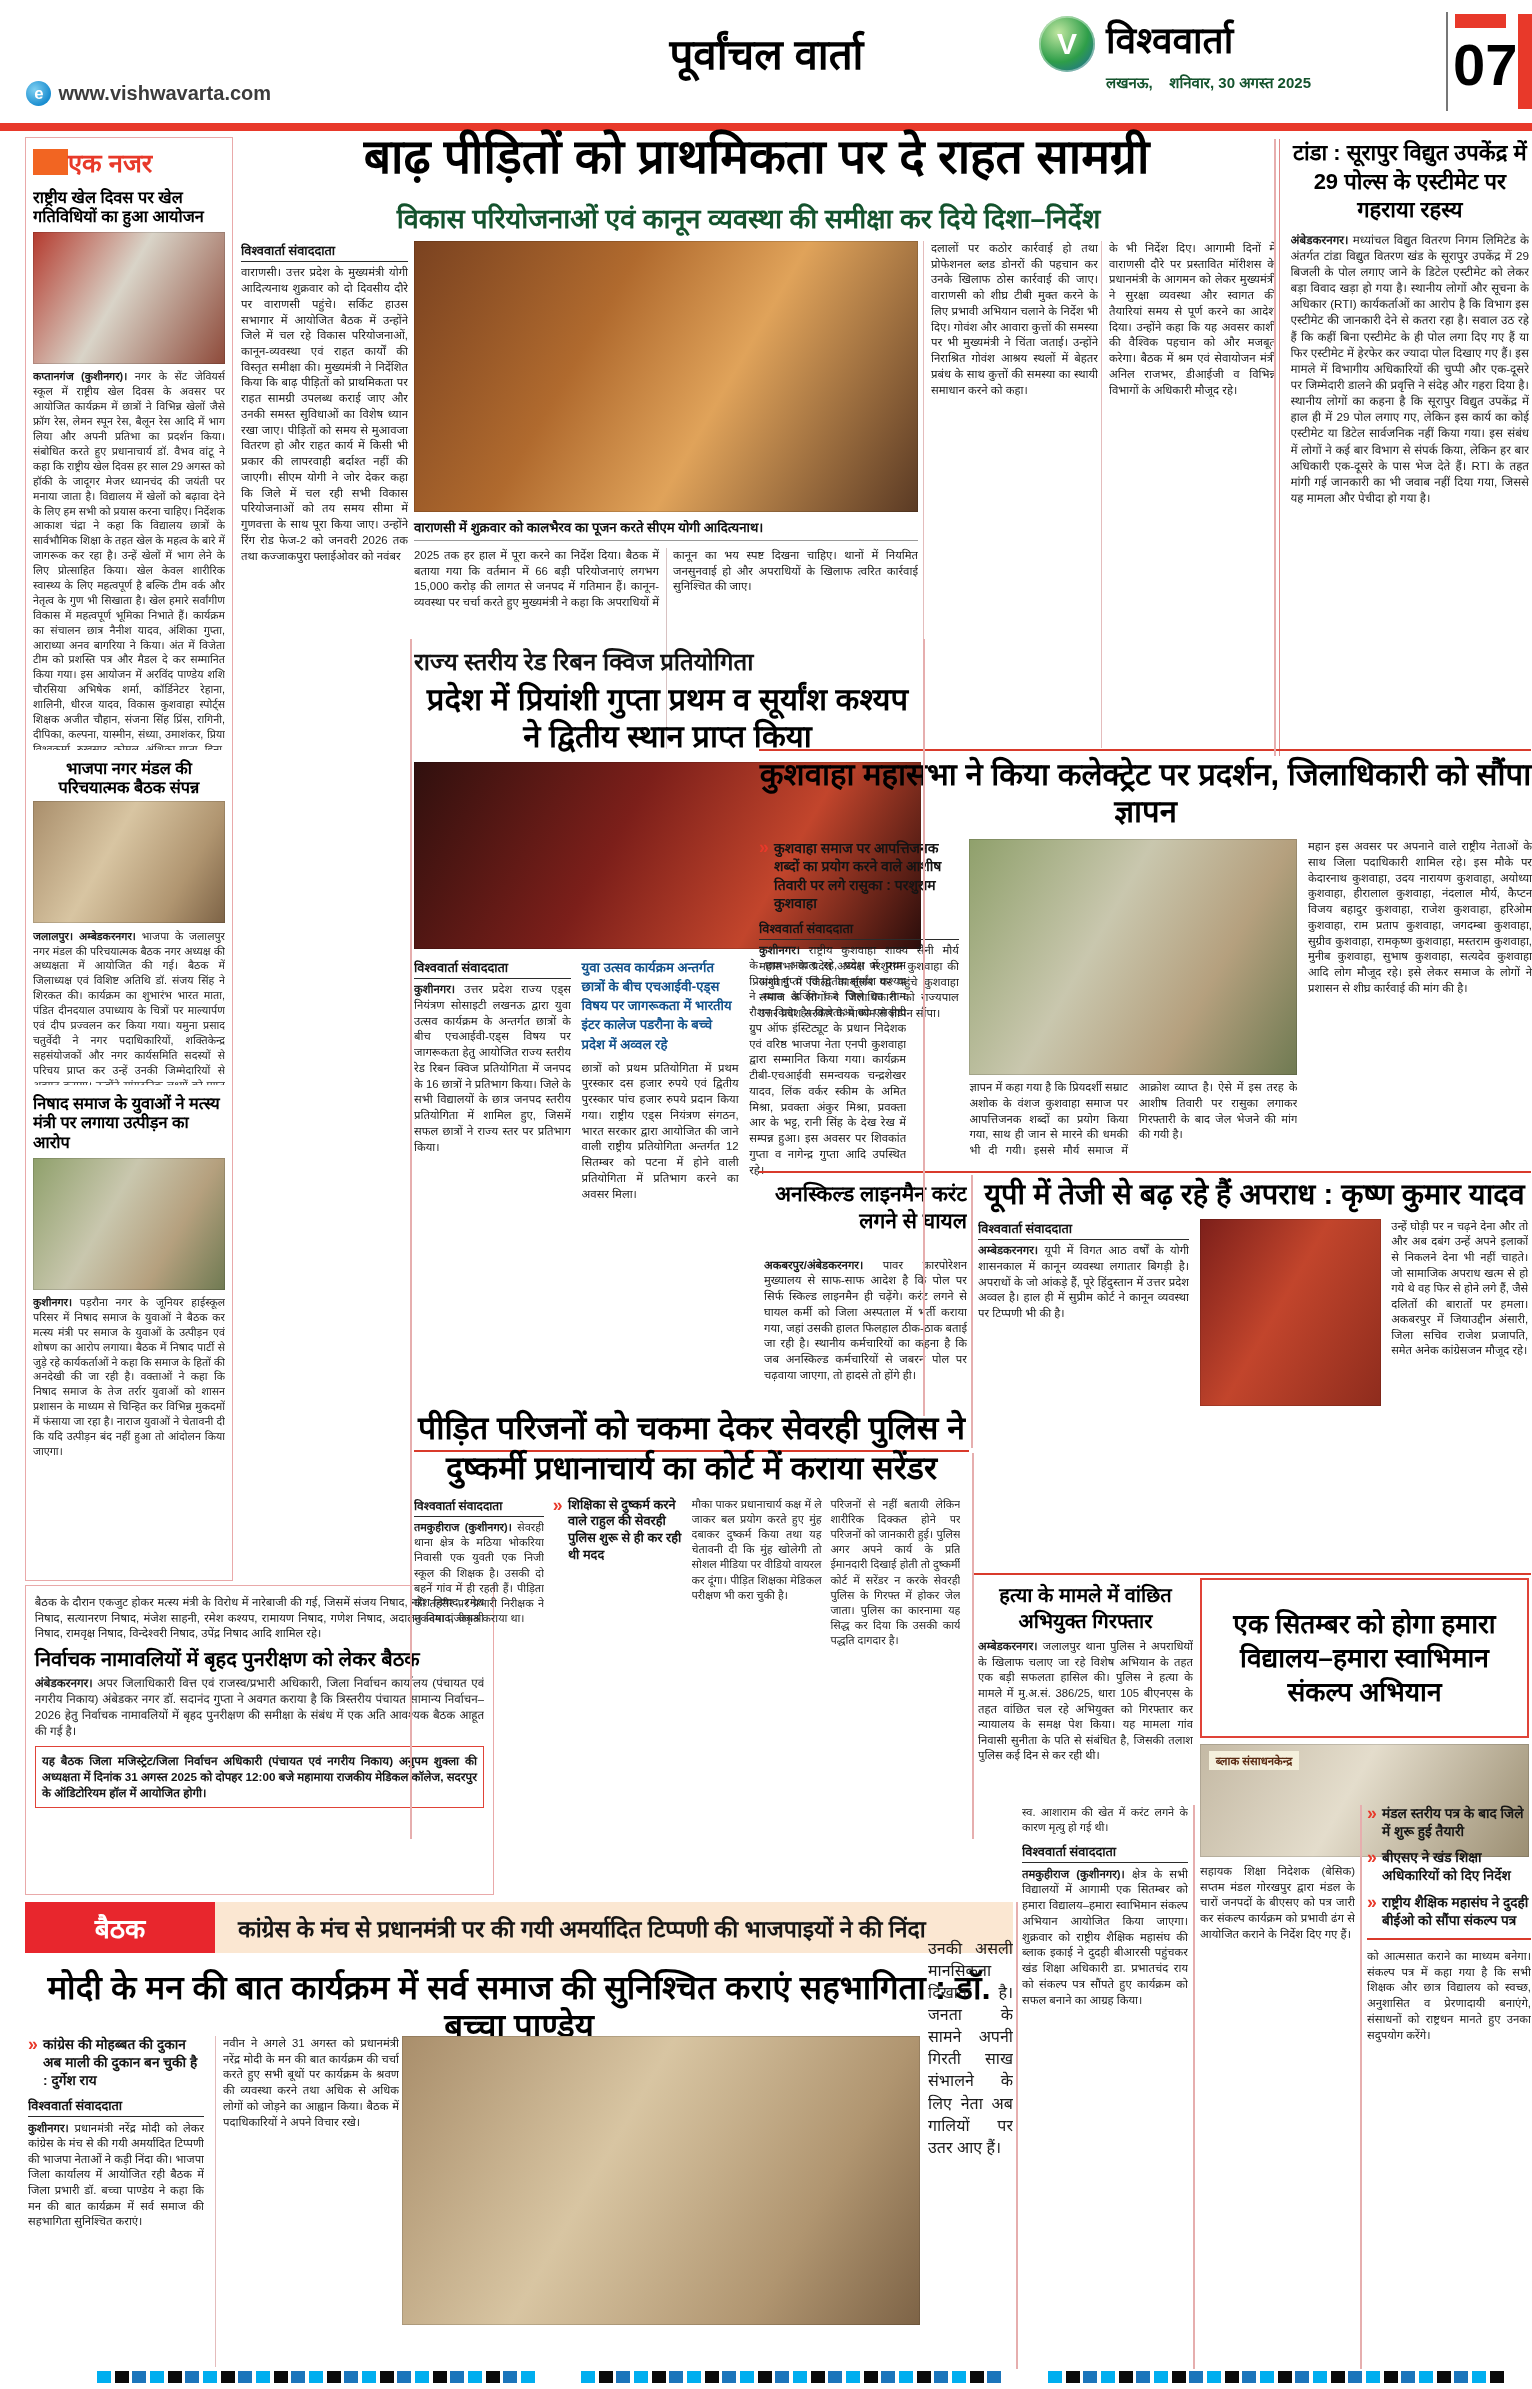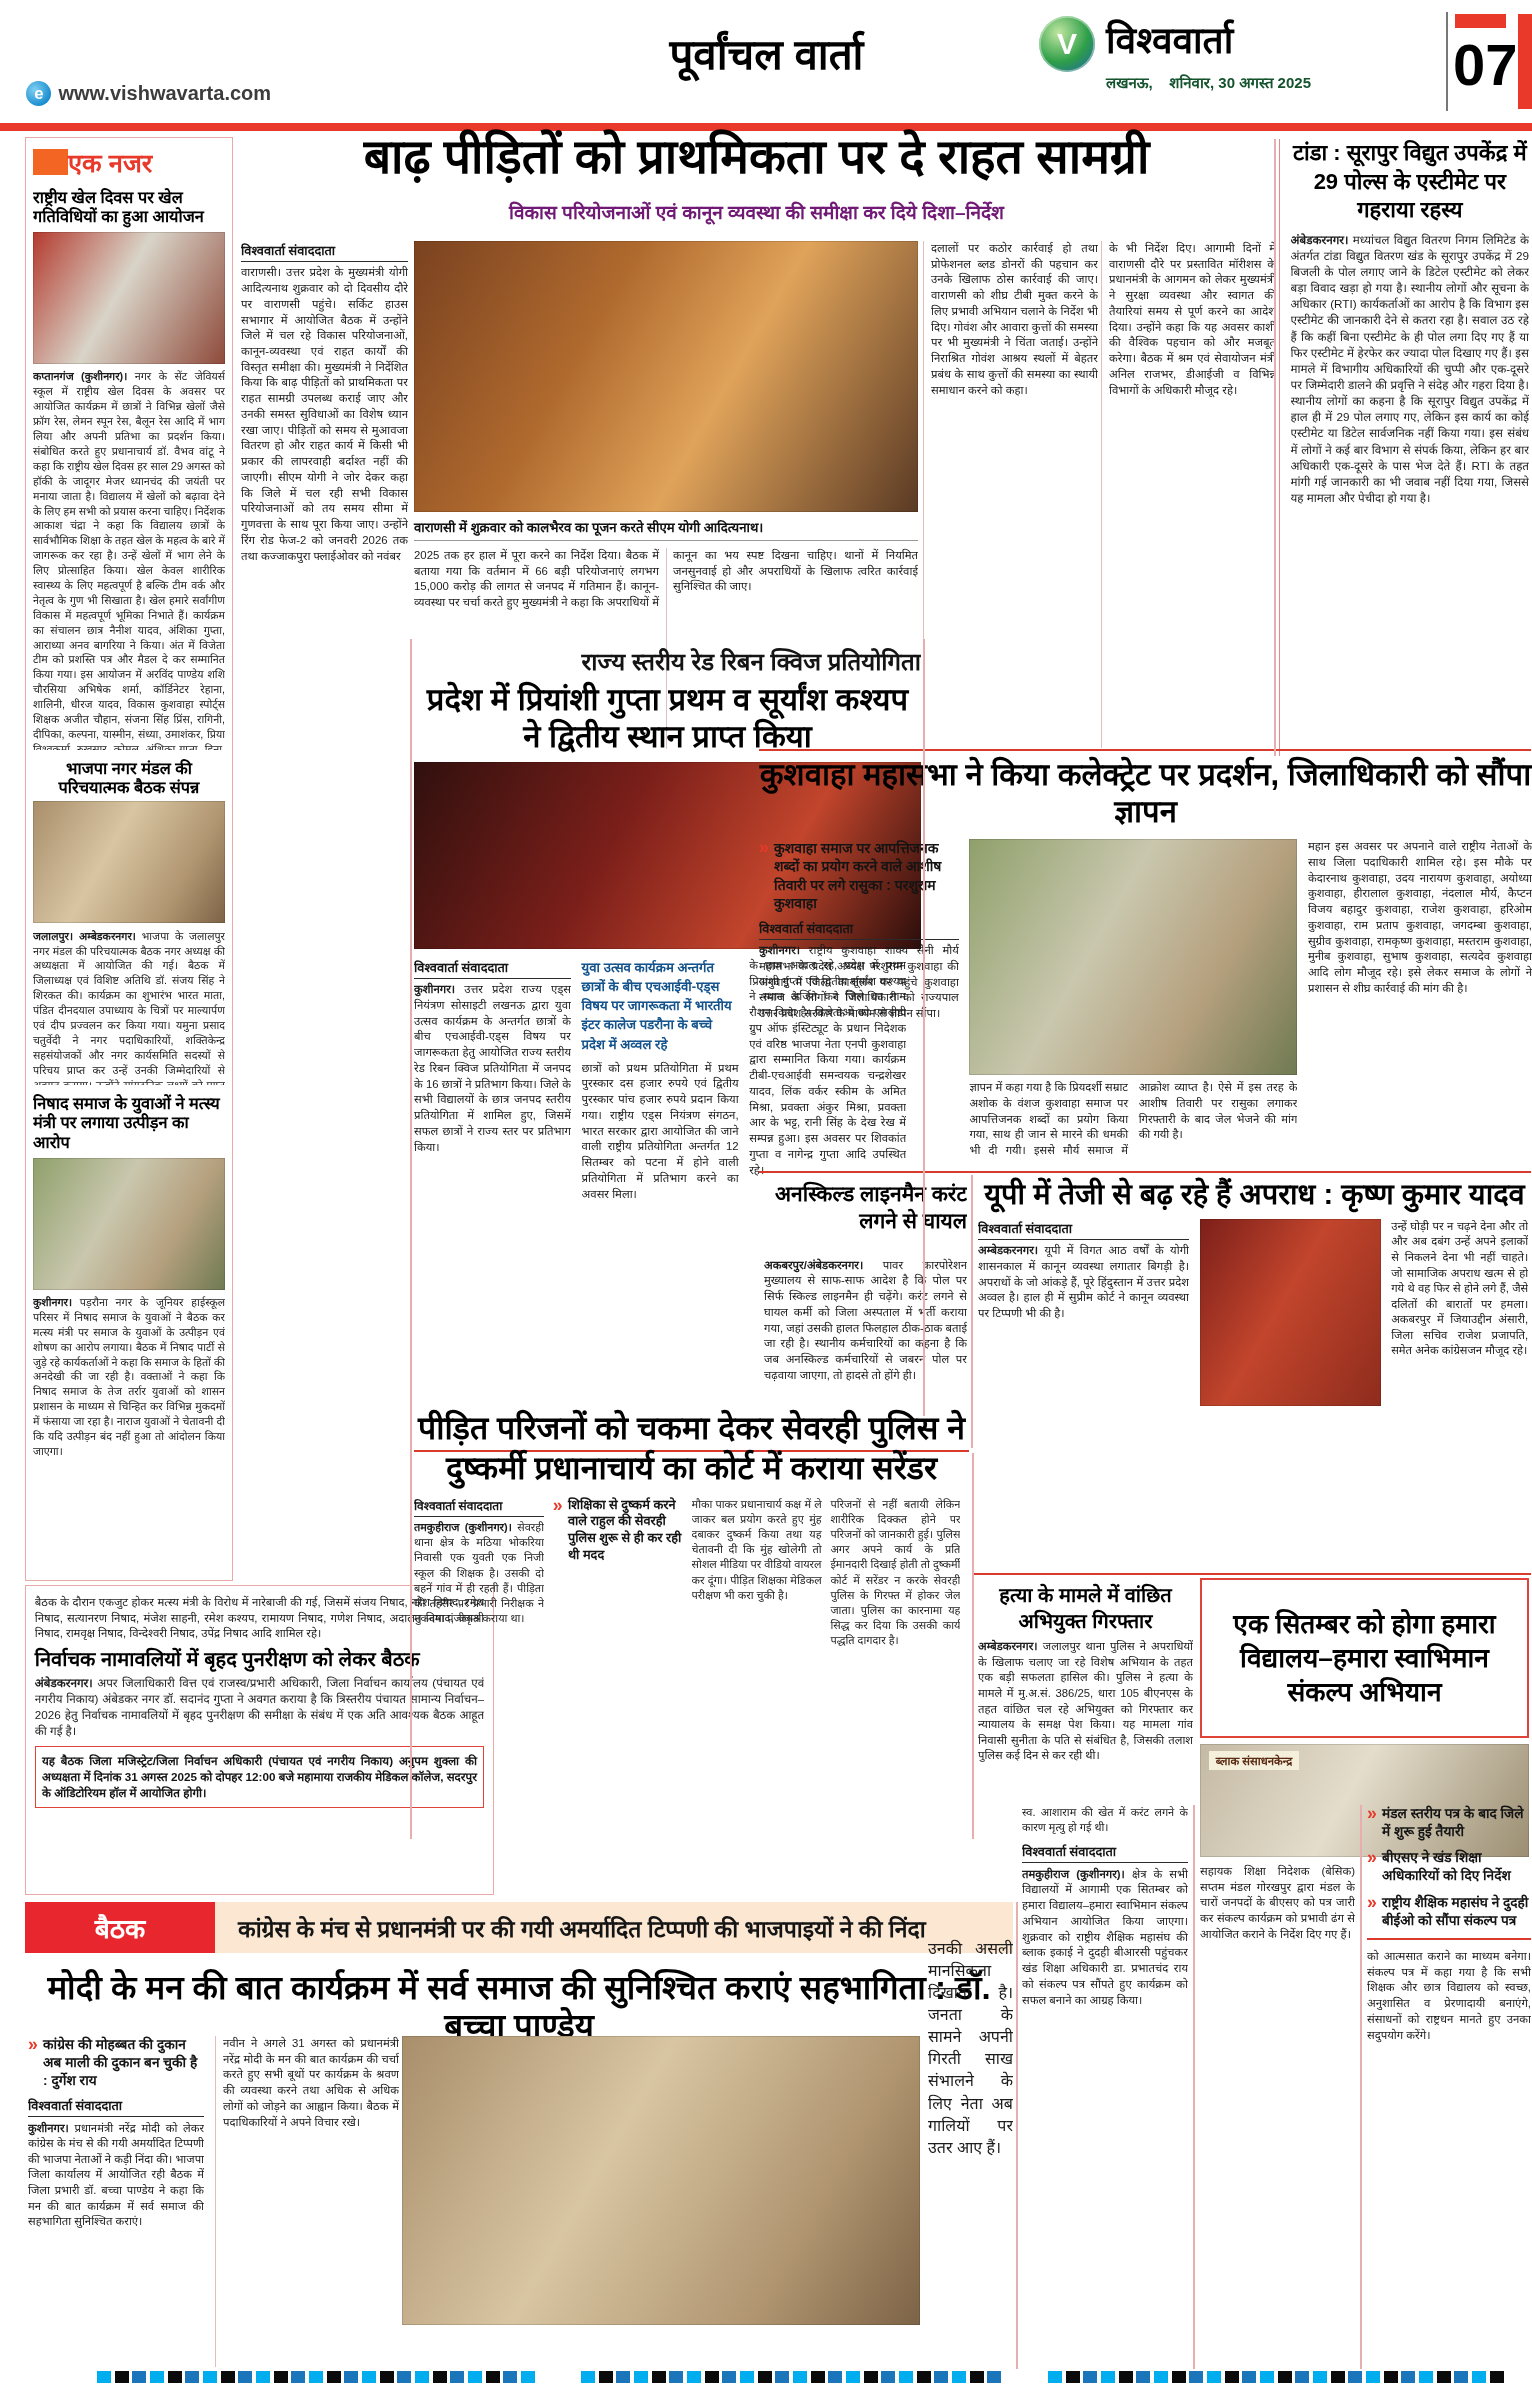--- a/index.html
+++ b/index.html
@@ -94,21 +94,21 @@
     <div class="body" style="font-size:11.4px;max-height:81px;">बैठक के दौरान एकजुट होकर मत्स्य मंत्री के विरोध में नारेबाजी की गई, जिसमें संजय निषाद, नरेश निषाद, रमेश निषाद, सत्यानरण निषाद, मंजेश साहनी, रमेश कश्यप, रामायण निषाद, गणेश निषाद, अदालत निषाद, जयश्री निषाद, रामवृक्ष निषाद, विन्देश्वरी निषाद, उपेंद्र निषाद आदि शामिल रहे।</div>
     <div class="hl" style="font-size:20px;margin:5.3px 0 3.5px;">निर्वाचक नामावलियों में बृहद पुनरीक्षण को लेकर बैठक</div>
     <div class="body" style="font-size:11.7px;max-height:85px;">
       <span class="dl">अंबेडकरनगर।</span>
       <span>अपर जिलाधिकारी वित्त एवं राजस्व/प्रभारी अधिकारी, जिला निर्वाचन कार्यालय (पंचायत एवं नगरीय निकाय) अंबेडकर नगर डॉ. सदानंद गुप्ता ने अवगत कराया है कि त्रिस्तरीय पंचायत सामान्य निर्वाचन–2026 हेतु निर्वाचक नामावलियों में बृहद पुनरीक्षण की समीक्षा के संबंध में एक अति आवश्यक बैठक आहूत की गई है।</span>
     </div>
     <div style="border:1.8px solid #e04338;padding:6.2px;margin-top:6.2px;font-size:11.7px;line-height:1.38;font-weight:600;text-align:justify;overflow:hidden;max-height:85px;">यह बैठक जिला मजिस्ट्रेट/जिला निर्वाचन अधिकारी (पंचायत एवं नगरीय निकाय) अनुपम शुक्ला की अध्यक्षता में दिनांक 31 अगस्त 2025 को दोपहर 12:00 बजे महामाया राजकीय मेडिकल कॉलेज, सदरपुर के ऑडिटोरियम हॉल में आयोजित होगी।</div>
   </div>
 
   <div class="abs hl" style="left:242px;top:130px;width:1029px;text-align:center;font-size:48px;line-height:1.12;">बाढ़ पीड़ितों को प्राथमिकता पर दे राहत सामग्री</div>
-  <div class="abs" style="left:242px;top:199px;width:1029px;text-align:center;font-size:19px;font-weight:700;color:#701a75;">विकास परियोजनाओं एवं कानून व्यवस्था की समीक्षा कर दिये दिशा–निर्देश</div>
+  <div class="abs" style="left:234px;top:199px;width:1029px;text-align:center;font-size:27px;font-weight:700;color:#14532d;">विकास परियोजनाओं एवं कानून व्यवस्था की समीक्षा कर दिये दिशा–निर्देश</div>
 
   <div class="abs" style="left:241px;top:241px;width:167px;height:527px;overflow:hidden;">
     <span class="byline">विश्ववार्ता संवाददाता</span>
     <div class="body">वाराणसी। उत्तर प्रदेश के मुख्यमंत्री योगी आदित्यनाथ शुक्रवार को दो दिवसीय दौरे पर वाराणसी पहुंचे। सर्किट हाउस सभागार में आयोजित बैठक में उन्होंने जिले में चल रहे विकास परियोजनाओं, कानून-व्यवस्था एवं राहत कार्यों की विस्तृत समीक्षा की। मुख्यमंत्री ने निर्देशित किया कि बाढ़ पीड़ितों को प्राथमिकता पर राहत सामग्री उपलब्ध कराई जाए और उनकी समस्त सुविधाओं का विशेष ध्यान रखा जाए। पीड़ितों को समय से मुआवजा वितरण हो और राहत कार्य में किसी भी प्रकार की लापरवाही बर्दाश्त नहीं की जाएगी। सीएम योगी ने जोर देकर कहा कि जिले में चल रही सभी विकास परियोजनाओं को तय समय सीमा में गुणवत्ता के साथ पूरा किया जाए। उन्होंने रिंग रोड फेज-2 को जनवरी 2026 तक तथा कज्जाकपुरा फ्लाईओवर को नवंबर</div>
   </div>
 
   <div class="abs ph temple" style="left:414px;top:241px;width:504px;height:271px;"></div>
   <div class="abs caption" style="left:414px;top:518px;width:504px;border-bottom:0.9px solid #999;padding-bottom:3.5px;">वाराणसी में शुक्रवार को कालभैरव का पूजन करते सीएम योगी आदित्यनाथ।</div>
   <div class="abs body" style="left:414px;top:548px;width:504px;height:201px;column-count:2;column-gap:14px;column-rule:0.9px solid #d8c2c2;">2025 तक हर हाल में पूरा करने का निर्देश दिया। बैठक में बताया गया कि वर्तमान में 66 बड़ी परियोजनाएं लगभग 15,000 करोड़ की लागत से जनपद में गतिमान हैं। कानून-व्यवस्था पर चर्चा करते हुए मुख्यमंत्री ने कहा कि अपराधियों में कानून का भय स्पष्ट दिखना चाहिए। थानों में नियमित जनसुनवाई हो और अपराधियों के खिलाफ त्वरित कार्रवाई सुनिश्चित की जाए।</div>
 
@@ -117,21 +117,21 @@
 
   <div class="abs" style="left:1279px;top:139px;width:250px;height:617px;border-left:1.8px solid #e08a8a;padding-left:10.6px;box-sizing:border-box;overflow:hidden;">
     <div class="hl" style="font-size:22px;text-align:center;line-height:1.3;margin-bottom:7px;">टांडा : सूरापुर विद्युत उपकेंद्र में 29 पोल्स के एस्टीमेट पर गहराया रहस्य</div>
     <div class="body" style="font-size:11.7px;">
       <span class="dl">अंबेडकरनगर।</span>
       <span>मध्यांचल विद्युत वितरण निगम लिमिटेड के अंतर्गत टांडा विद्युत वितरण खंड के सूरापुर उपकेंद्र में 29 बिजली के पोल लगाए जाने के डिटेल एस्टीमेट को लेकर बड़ा विवाद खड़ा हो गया है। स्थानीय लोगों और सूचना के अधिकार (RTI) कार्यकर्ताओं का आरोप है कि विभाग इस एस्टीमेट की जानकारी देने से कतरा रहा है। सवाल उठ रहे हैं कि कहीं बिना एस्टीमेट के ही पोल लगा दिए गए हैं या फिर एस्टीमेट में हेरफेर कर ज्यादा पोल दिखाए गए हैं। इस मामले में विभागीय अधिकारियों की चुप्पी और एक-दूसरे पर जिम्मेदारी डालने की प्रवृत्ति ने संदेह और गहरा दिया है। स्थानीय लोगों का कहना है कि सूरापुर विद्युत उपकेंद्र में हाल ही में 29 पोल लगाए गए, लेकिन इस कार्य का कोई एस्टीमेट या डिटेल सार्वजनिक नहीं किया गया। इस संबंध में लोगों ने कई बार विभाग से संपर्क किया, लेकिन हर बार अधिकारी एक-दूसरे के पास भेज देते हैं। RTI के तहत मांगी गई जानकारी का भी जवाब नहीं दिया गया, जिससे यह मामला और पेचीदा हो गया है।</span>
     </div>
   </div>
 
   <div class="abs" style="left:414px;top:639px;width:507px;height:777px;overflow:hidden;">
-    <div style="text-align:right;font-size:24px;font-weight:700;margin-top:5.3px;">राज्य स्तरीय रेड रिबन क्विज प्रतियोगिता</div>
+    <div style="text-align:left;font-size:24px;font-weight:700;margin-top:5.3px;">राज्य स्तरीय रेड रिबन क्विज प्रतियोगिता</div>
     <div class="hl" style="font-size:31px;text-align:center;line-height:1.2;margin:3.5px 0 7px;">प्रदेश में प्रियांशी गुप्ता प्रथम व सूर्यांश कश्यप ने द्वितीय स्थान प्राप्त किया</div>
     <div class="ph stage" style="height:187px;margin-bottom:8.8px;"></div>
     <div class="colflex">
       <div style="width:157px;">
         <span class="byline">विश्ववार्ता संवाददाता</span>
         <div class="body" style="height:379px;">
           <span class="dl">कुशीनगर।</span>
           <span>उत्तर प्रदेश राज्य एड्स नियंत्रण सोसाइटी लखनऊ द्वारा युवा उत्सव कार्यक्रम के अन्तर्गत छात्रों के बीच एचआईवी-एड्स विषय पर जागरूकता हेतु आयोजित राज्य स्तरीय रेड रिबन क्विज प्रतियोगिता में जनपद के 16 छात्रों ने प्रतिभाग किया। जिले के सभी विद्यालयों के छात्र जनपद स्तरीय प्रतियोगिता में शामिल हुए, जिसमें सफल छात्रों ने राज्य स्तर पर प्रतिभाग किया।</span>
         </div>
       </div>

